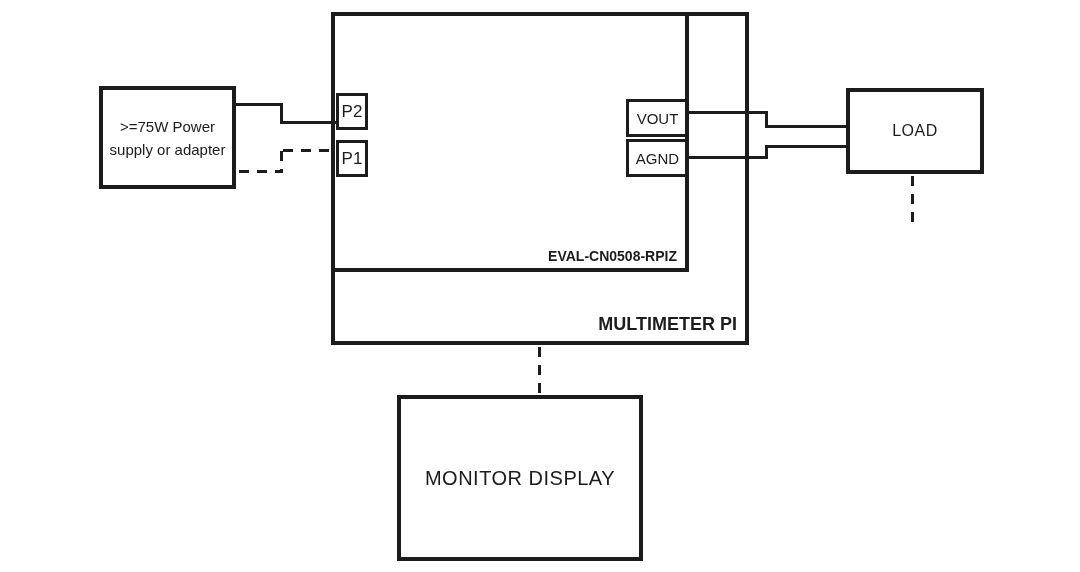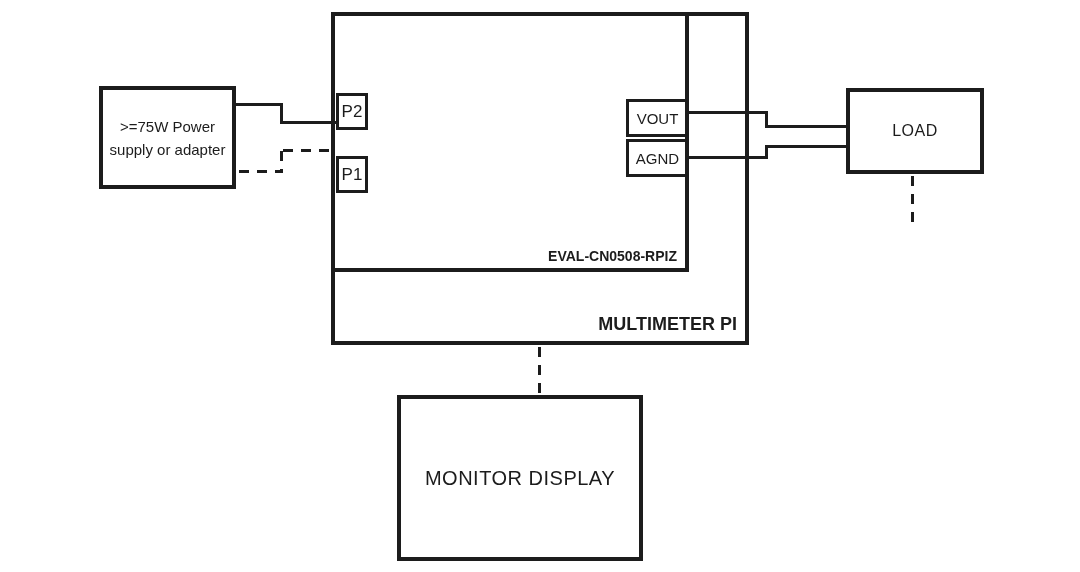--- a/index.html
+++ b/index.html
@@ -51,21 +51,21 @@
   }
 
   
   #power-box    { left: 99px;  top: 86px;  width: 137px; height: 103px; }
   #power-box .center-label { font-size: 15px; line-height: 23px; padding: 0 3px; }
 
   #rpi-box      { left: 331px; top: 12px;  width: 418px; height: 333px; }
   #eval-box     { left: 331px; top: 12px;  width: 358px; height: 260px; }
 
   #p2-box       { left: 336px; top: 93px;  width: 32px; height: 37px; border-width: 3px; }
-  #p1-box       { left: 336px; top: 156px; width: 32px; height: 37px; border-width: 3px; }
+  #p1-box       { left: 336px; top: 140px; width: 32px; height: 37px; border-width: 3px; }
   #p2-box .center-label, #p1-box .center-label { font-size: 17px; }
 
   #vout-box     { left: 626px; top: 99px;  width: 63px; height: 38px; border-width: 3px; }
   #agnd-box     { left: 626px; top: 139px; width: 63px; height: 38px; border-width: 3px; }
   #vout-box .center-label, #agnd-box .center-label { font-size: 15px; }
 
   #load-box     { left: 846px; top: 88px;  width: 138px; height: 86px; }
   #load-box .center-label { font-size: 16px; letter-spacing: 0.5px; }
 
   #mm-box       { left: 844px; top: 222px; width: 138px; height: 86px; }

